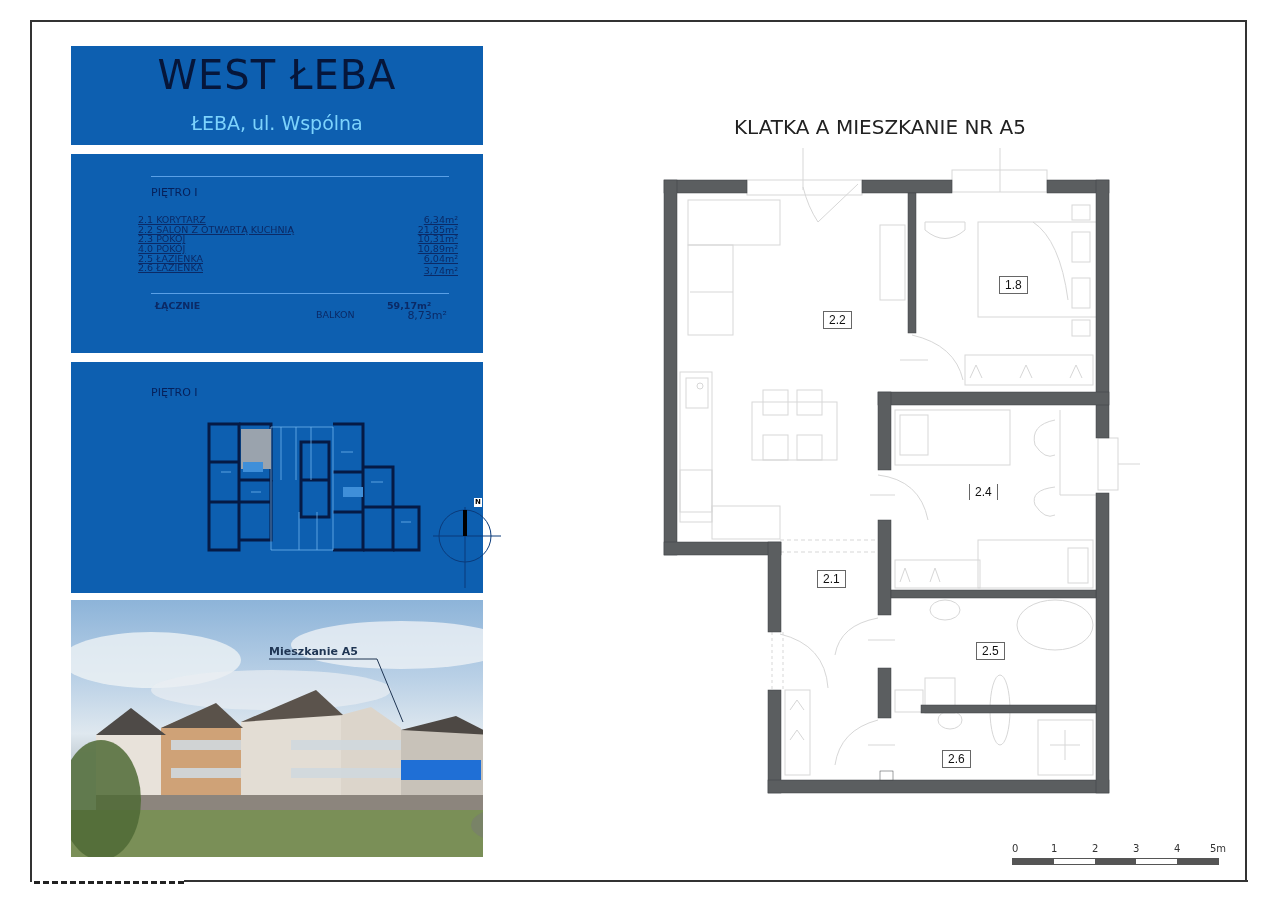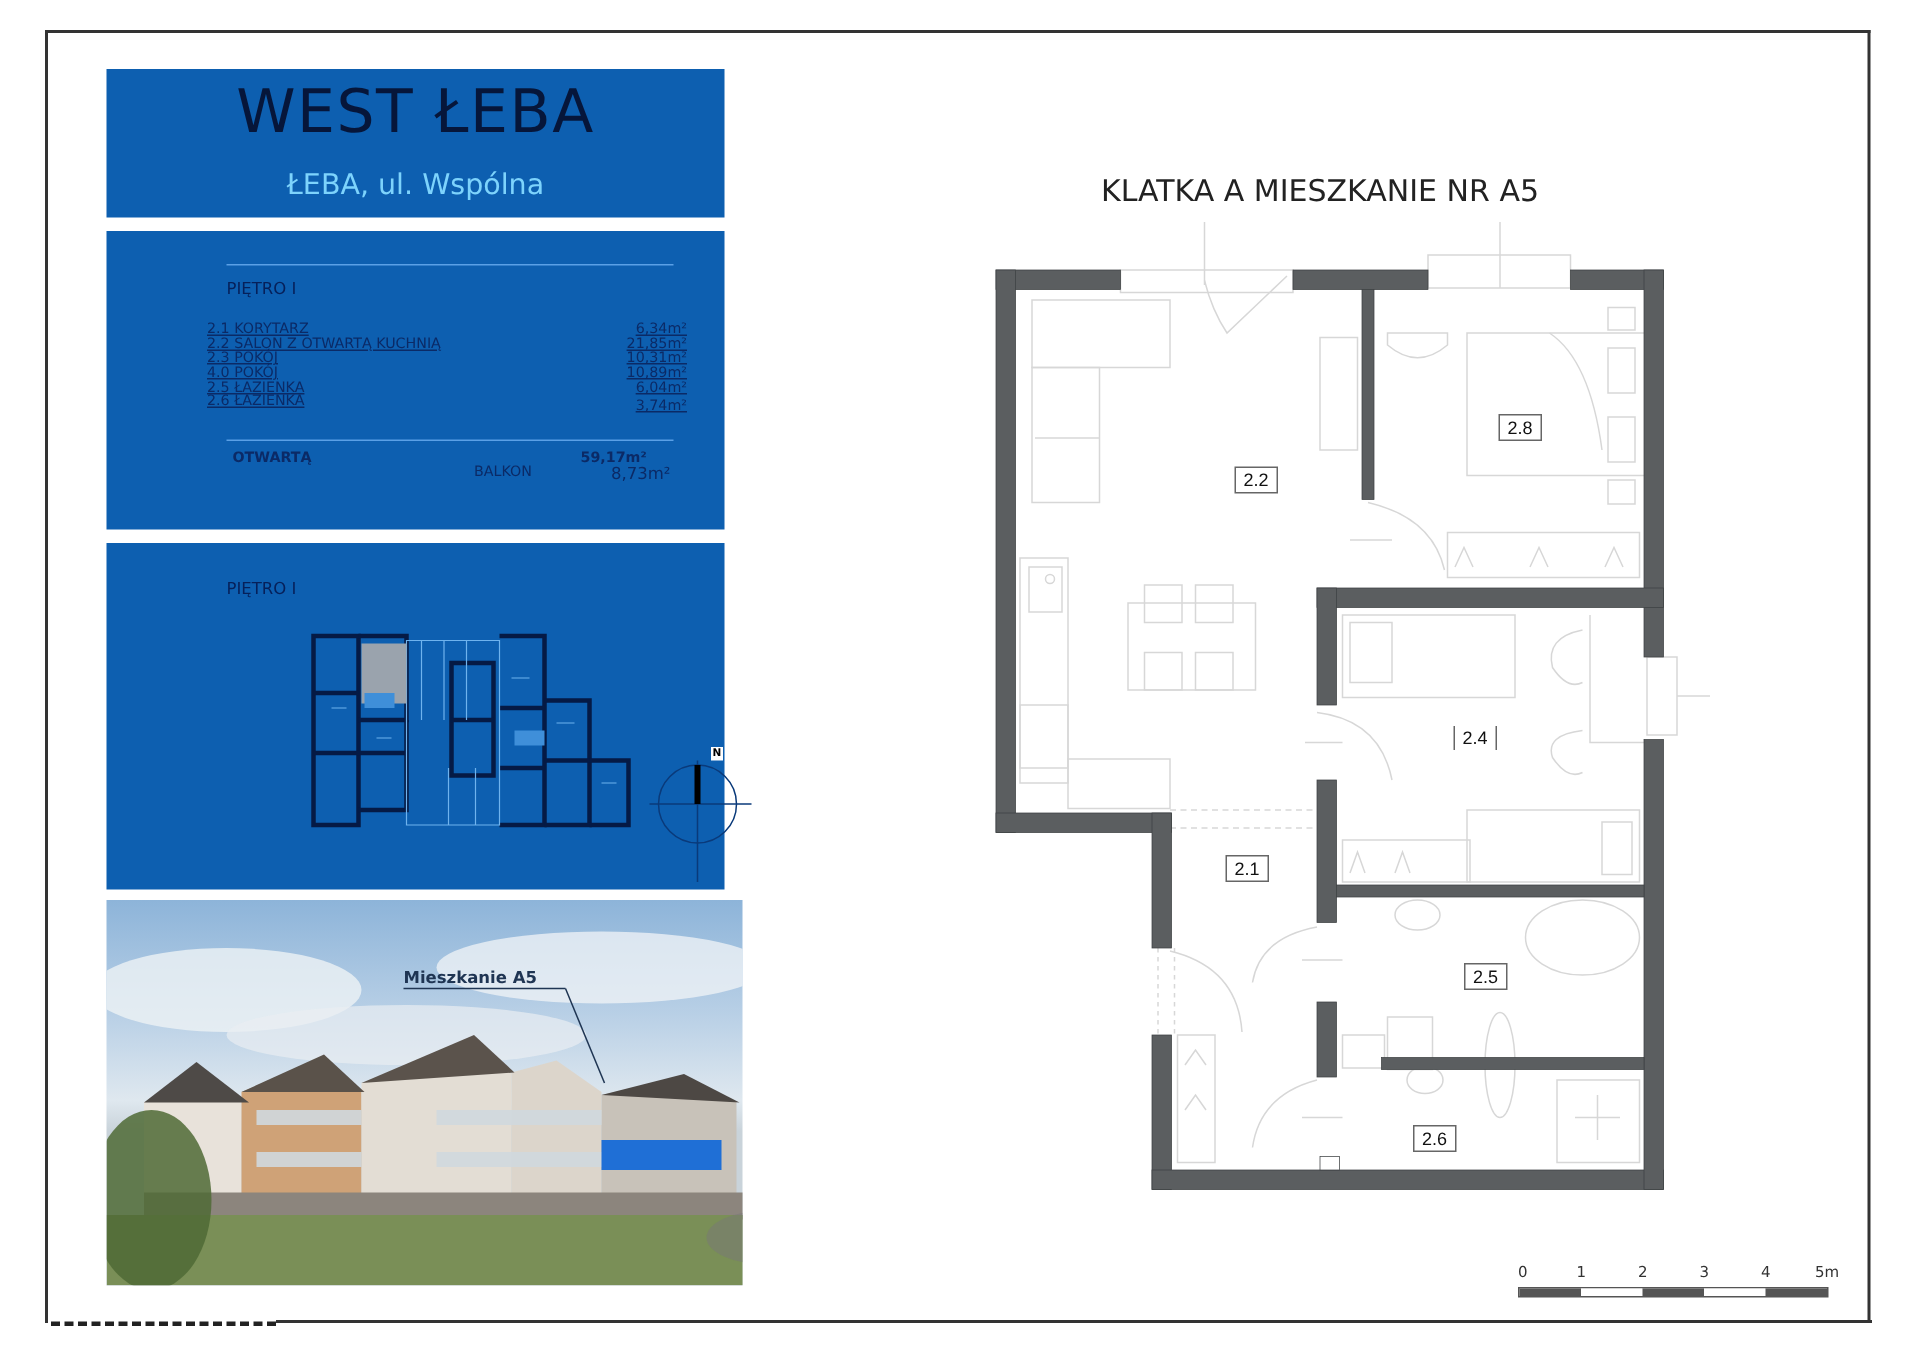--- a/index.html
+++ b/index.html
@@ -66,21 +66,21 @@
     <div class="row">
         <span>2.5 ŁAZIENKA</span>
         <span class="val">6,04m²</span>
       </div>
     <div class="row">
         <span>2.6 ŁAZIENKA</span>
         <span class="val" style="position:relative;top:3px">3,74m²</span>
       </div>
   </div>
   <div class="hr" style="top:139px"></div>
-  <div class="total">OTWARTĄ</div>
+  <div class="total">ŁĄCZNIE</div>
   <div class="total-val">59,17m²</div>
   <div class="balkon">BALKON</div>
   <div class="balkon-val">8,73m²</div>
 </div>
 
 <div class="panel p-key">
   <div class="floor-lbl" style="top:24px">PIĘTRO I</div>
   <svg width="456" height="231" style="position:absolute;left:0;top:0">
     <g fill="none" stroke="#051a45" stroke-width="3">
       <path d="M138 62 H168 V188 H138 Z"></path>
@@ -104,21 +104,21 @@
       <circle cx="394" cy="174" r="26" fill="none" stroke="#0a3a7a" stroke-width="1"></circle>
       <line x1="362" y1="174" x2="430" y2="174" stroke="#0a3a7a" stroke-width="1"></line>
       <line x1="394" y1="145" x2="394" y2="226" stroke="#0a3a7a" stroke-width="1"></line>
       <rect x="392" y="148" width="4" height="26" fill="#000"></rect>
       <rect x="403" y="136" width="8" height="9" fill="#fff"></rect>
     </g>
   </svg>
   <div style="position:absolute;left:404px;top:136px;font-size:7px;font-weight:bold;color:#000;">N</div>
 </div>
 
-<div class="panel p-photo" style="background:linear-gradient(#8db4d9 0%,#b9d0e6 30%,#dfe8ef 52%,#c9d3da 60%);padding-left:12px;">
+<div class="panel p-photo" style="background:linear-gradient(#8db4d9 0%,#b9d0e6 30%,#dfe8ef 52%,#c9d3da 60%);">
   <svg width="456" height="257" style="position:absolute;left:0;top:0">
     <ellipse cx="80" cy="60" rx="90" ry="28" fill="#eef2f5" opacity="0.8"></ellipse>
     <ellipse cx="330" cy="45" rx="110" ry="24" fill="#f1f4f7" opacity="0.75"></ellipse>
     <ellipse cx="200" cy="90" rx="120" ry="20" fill="#e9eef2" opacity="0.7"></ellipse>
 
     <polygon points="25,135 60,110 90,135 90,205 25,205" fill="#e8e2da"></polygon>
     <polygon points="90,128 145,105 170,128 170,205 90,205" fill="#cfa277"></polygon>
     <polygon points="170,122 245,92 270,115 270,210 170,210" fill="#e3ddd4"></polygon>
     <polygon points="270,115 300,107 330,128 330,210 270,210" fill="#dcd5cb"></polygon>
     <polygon points="330,130 385,118 420,135 420,210 330,210" fill="#c8c2b9"></polygon>
@@ -243,21 +243,21 @@
     <rect x="878" y="392" width="13" height="78"></rect>
     <rect x="878" y="520" width="13" height="95"></rect>
     <rect x="891" y="590" width="205" height="8"></rect>
     <rect x="878" y="668" width="13" height="50"></rect>
     <rect x="921" y="705" width="175" height="8"></rect>
     <rect x="880" y="771" width="13" height="9" fill="#fff"></rect>
   </g>
 </svg>
 
 <div class="room-lbl" style="left:823px;top:311px">2.2</div>
-<div class="room-lbl" style="left:999px;top:276px">2.8</div>
+<div class="room-lbl" style="left:999px;top:276px">1.8</div>
 <div class="room-lbl" style="left:969px;top:484px;border-top:none;border-bottom:none;">2.4</div>
 <div class="room-lbl" style="left:817px;top:570px">2.1</div>
 <div class="room-lbl" style="left:976px;top:642px">2.5</div>
 <div class="room-lbl" style="left:942px;top:750px">2.6</div>
 
 <div class="scale">
   <div class="nums">
     <span style="left:0">0</span>
     <span style="left:39px">1</span>
     <span style="left:80px">2</span>

